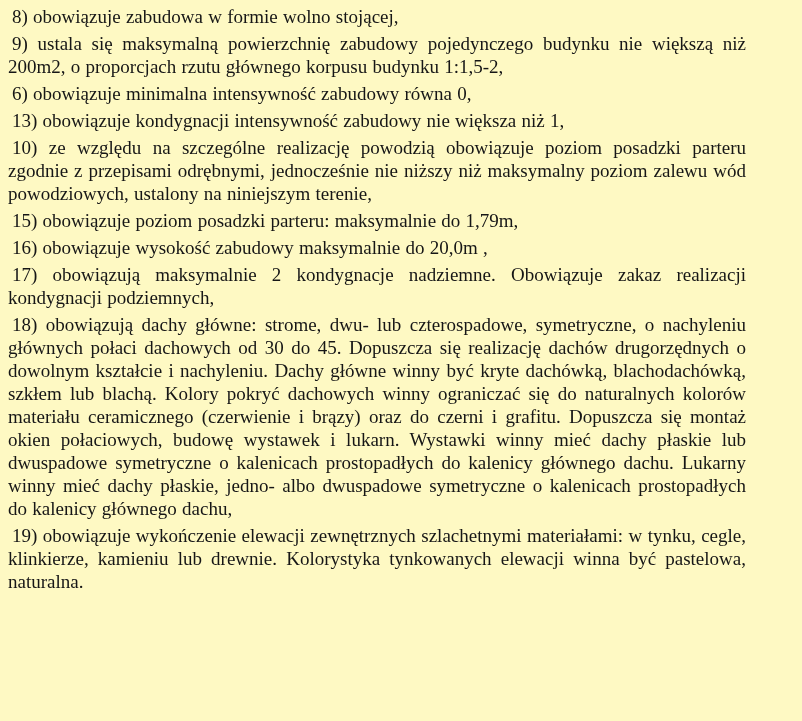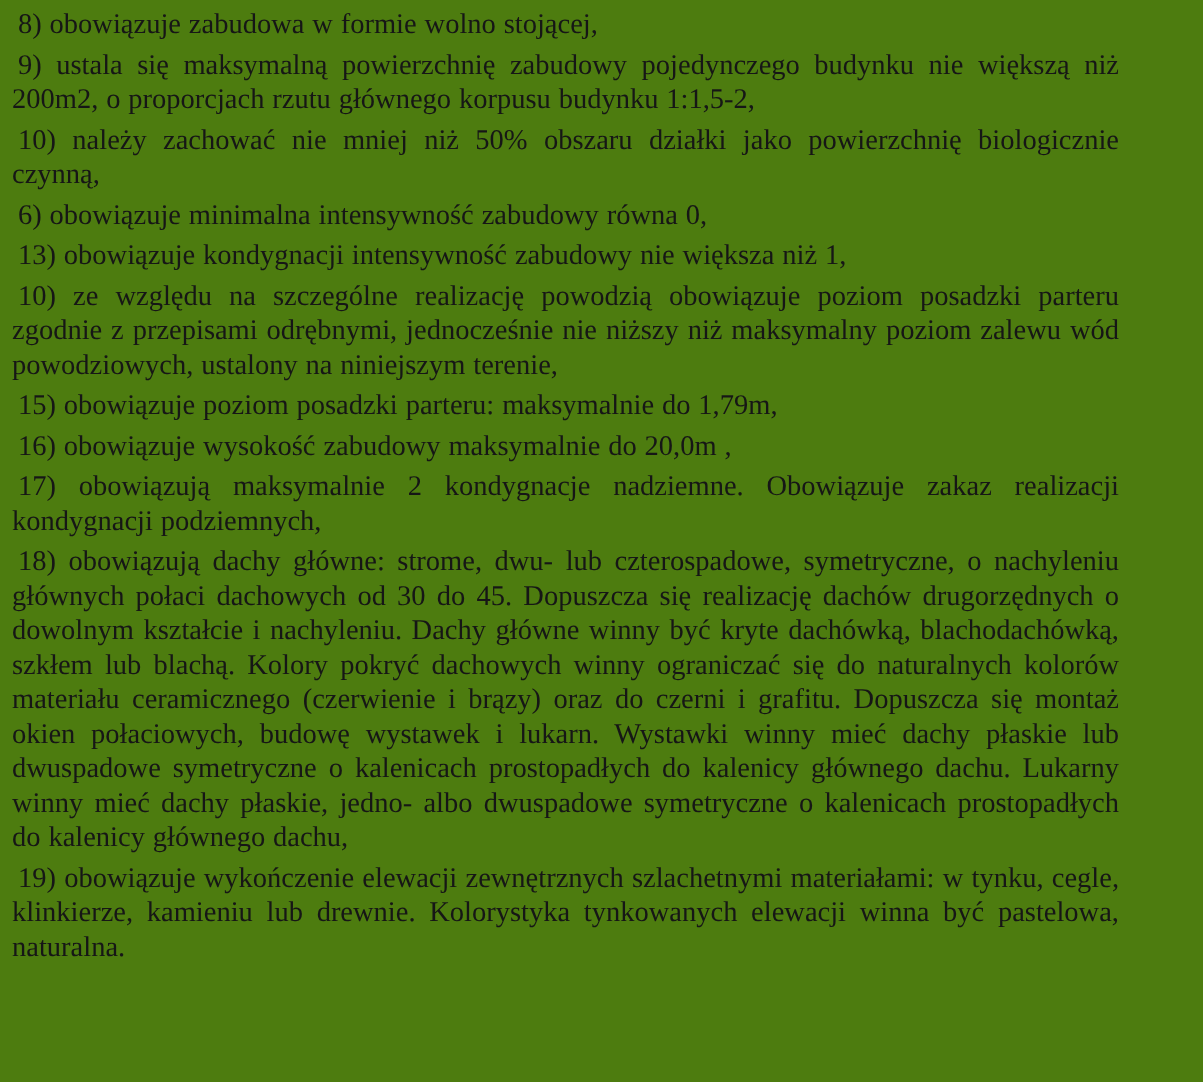--- a/index.html
+++ b/index.html
@@ -5,21 +5,21 @@
   html, body {
     margin: 0;
     padding: 0;
     background: #ffffff;
   }
   .page {
     position: relative;
     width: 802px;
     height: 721px;
     box-sizing: border-box;
-    background: #4d7c0f;
+    background: #fef9c3;
     padding: 5px 56px 6px 8px;
     overflow: hidden;
     font-family: "Liberation Serif", "DejaVu Serif", serif;
     font-size: 19px;
     line-height: 23px;
     color: #161616;
     text-align: justify;
   }
   .page p.clause {
     margin: 0 0 4px 0;
@@ -32,21 +32,20 @@
   .clause .num {
     white-space: nowrap;
   }
 </style>
 </head>
 <body>
 
 <div class="page">
   <p class="clause"><span class="num">8)</span> <span>obowiązuje zabudowa w formie wolno stojącej,</span></p>
   <p class="clause"><span class="num">9)</span> <span>ustala się maksymalną powierzchnię zabudowy pojedynczego budynku nie większą niż 200m2, o proporcjach rzutu głównego korpusu budynku 1:1,5-2,</span></p>
-  <p class="clause"><span class="num">10)</span> <span>należy zachować nie mniej niż 50% obszaru działki jako powierzchnię biologicznie czynną,</span></p>
   <p class="clause"><span class="num">6)</span> <span>obowiązuje minimalna intensywność zabudowy równa 0,</span></p>
   <p class="clause"><span class="num">13)</span> <span>obowiązuje kondygnacji intensywność zabudowy nie większa niż 1,</span></p>
   <p class="clause"><span class="num">10)</span> <span>ze względu na szczególne realizację powodzią obowiązuje poziom posadzki parteru zgodnie z przepisami odrębnymi, jednocześnie nie niższy niż maksymalny poziom zalewu wód powodziowych, ustalony na niniejszym terenie,</span></p>
   <p class="clause"><span class="num">15)</span> <span>obowiązuje poziom posadzki parteru: maksymalnie do 1,79m,</span></p>
   <p class="clause"><span class="num">16)</span> <span>obowiązuje wysokość zabudowy maksymalnie do 20,0m ,</span></p>
   <p class="clause"><span class="num">17)</span> <span>obowiązują maksymalnie 2 kondygnacje nadziemne. Obowiązuje zakaz realizacji kondygnacji podziemnych,</span></p>
   <p class="clause"><span class="num">18)</span> <span>obowiązują dachy główne: strome, dwu- lub czterospadowe, symetryczne, o nachyleniu głównych połaci dachowych od 30 do 45. Dopuszcza się realizację dachów drugorzędnych o dowolnym kształcie i nachyleniu. Dachy główne winny być kryte dachówką, blachodachówką, szkłem lub blachą. Kolory pokryć dachowych winny ograniczać się do naturalnych kolorów materiału ceramicznego (czerwienie i brązy) oraz do czerni i grafitu. Dopuszcza się montaż okien połaciowych, budowę wystawek i lukarn. Wystawki winny mieć dachy płaskie lub dwuspadowe symetryczne o kalenicach prostopadłych do kalenicy głównego dachu. Lukarny winny mieć dachy płaskie, jedno- albo dwuspadowe symetryczne o kalenicach prostopadłych do kalenicy głównego dachu,</span></p>
   <p class="clause"><span class="num">19)</span> <span>obowiązuje wykończenie elewacji zewnętrznych szlachetnymi materiałami: w tynku, cegle, klinkierze, kamieniu lub drewnie. Kolorystyka tynkowanych elewacji winna być pastelowa, naturalna.</span></p>
   <p class="clause"><span class="num"></span> <span></span></p>
 </div>

